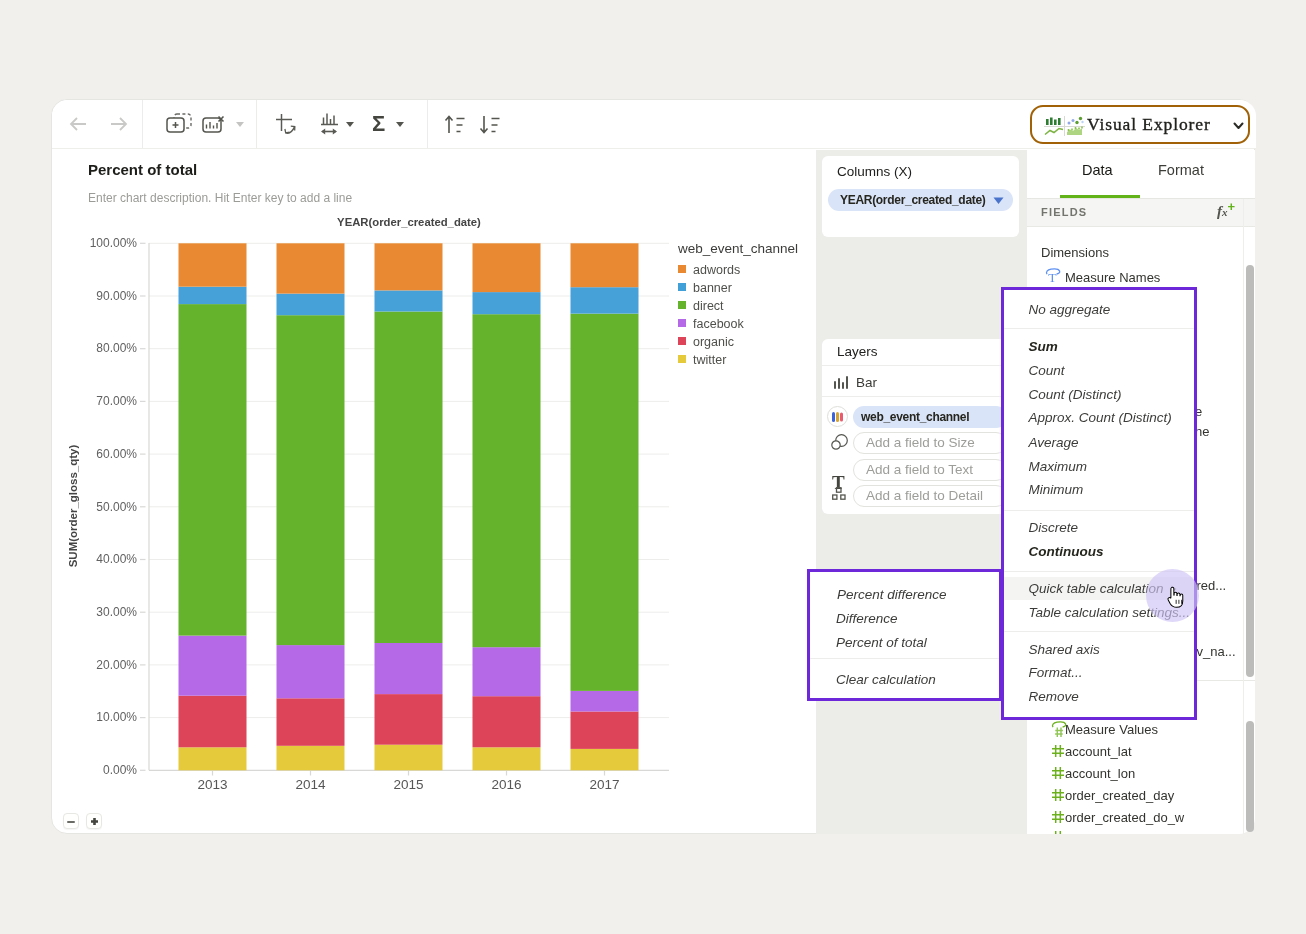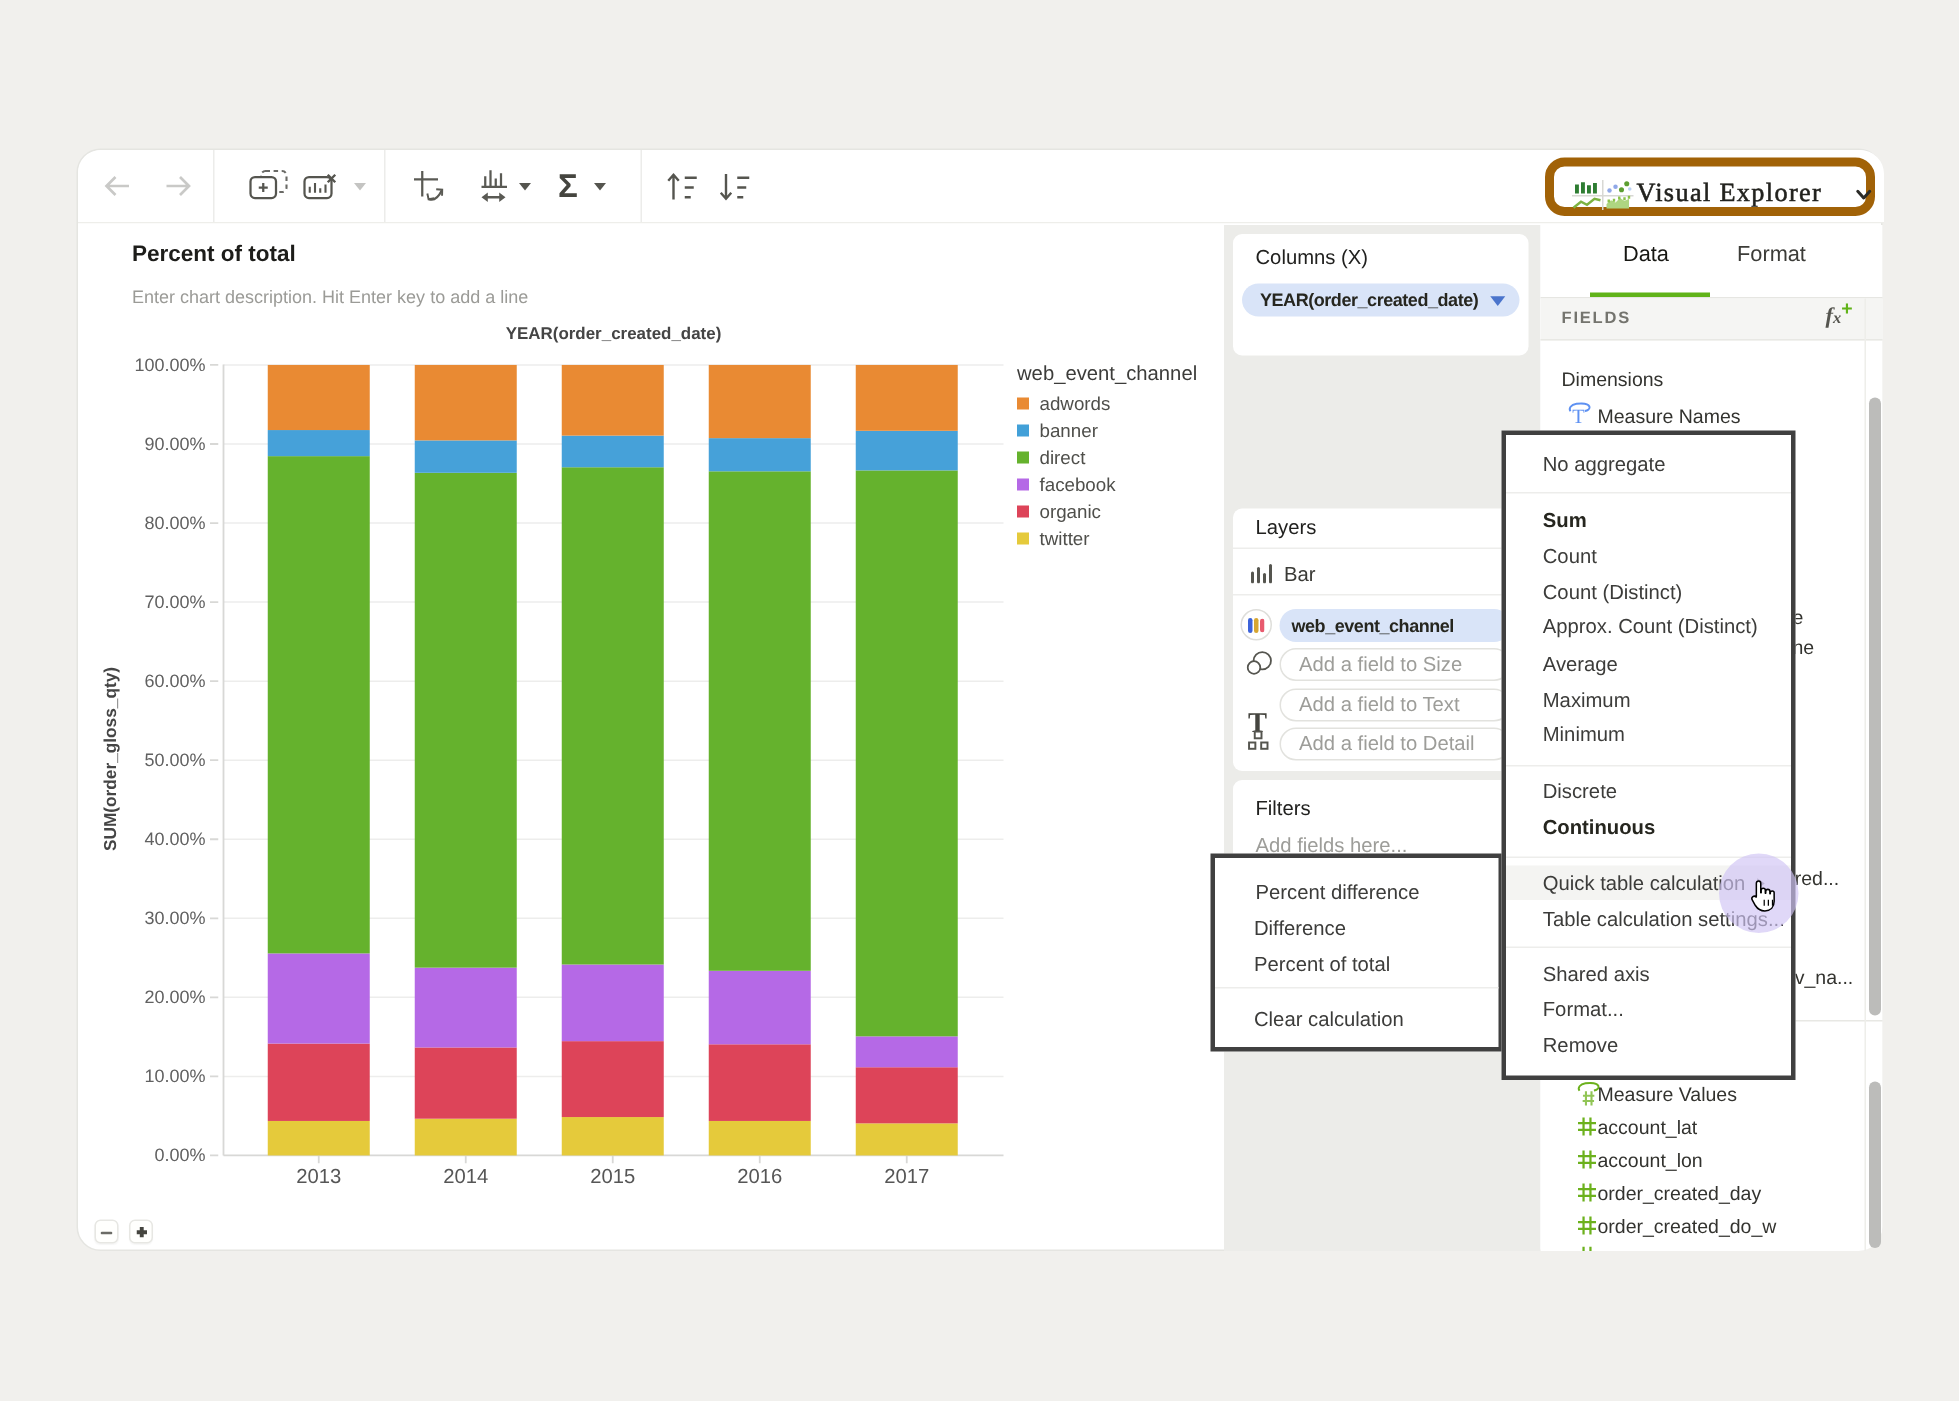--- a/index.html
+++ b/index.html
@@ -10,21 +10,21 @@
   
   .toolbar { position:absolute; left:0; top:0; width:1204px; height:49px; border-bottom:1px solid #eeeeea; border-radius:16px 16px 0 0; background:#fff; }
   .tdiv { position:absolute; top:0; width:1px; height:48px; background:#ececea; }
   
   .shelf { position:absolute; left:764px; top:50px; width:211px; height:684px; background:#ecece9; }
   .scard { position:absolute; background:#fff; border-radius:6px; left:6px; width:197px; }
   .scard h3 { font-size:13.5px; font-weight:normal; color:#21211f; }
   .sidebar { position:absolute; left:975px; top:50px; width:228px; height:684px; background:#fff; border-radius:0 0 16px 0; }
   .pill { position:absolute; height:22px; border-radius:11px; font-size:12px; letter-spacing:-0.3px; font-weight:bold; color:#26261f; line-height:22px; }
   .opill { position:absolute; height:22px; border-radius:11px; border:1.5px solid #e2e2de; font-size:13.5px; color:#9d9d99; line-height:19px; background:#fff; }
-  .menu { position:absolute; background:#fff; border:3px solid #404040; z-index:30; }
+  .menu { position:absolute; background:#fff; border:3px solid #6d28d9; z-index:30;font-style:italic; }
   .menu .item { position:absolute; left:0; width:100%; font-size:13.5px; color:#3c3c3a; }
   .menu .div { position:absolute; left:0; width:100%; height:1px; background:#ededeb; }
   .fitem { position:absolute; font-size:13px; color:#33332f; }
 </style>
 </head>
 <body>
 <div class="card">
   <div class="toolbar">
     <div class="tdiv" style="left:90px"></div>
     <div class="tdiv" style="left:204px"></div>
@@ -78,21 +78,21 @@
     <svg class="abs" style="left:392px;top:14px" width="22" height="21" viewBox="0 0 22 21" fill="none" stroke="#55554f" stroke-width="1.6">
       <path d="M5 19 V3 M1.5 6.5 L5 2.5 L8.5 6.5"></path>
       <path d="M12.5 4.5 h8 M12.5 11 h6 M12.5 17.5 h4"></path>
     </svg>
 
     <svg class="abs" style="left:427px;top:14px" width="22" height="21" viewBox="0 0 22 21" fill="none" stroke="#55554f" stroke-width="1.6">
       <path d="M5 2 V18 M1.5 14.5 L5 18.5 L8.5 14.5"></path>
       <path d="M12.5 4.5 h8 M12.5 11 h6 M12.5 17.5 h4"></path>
     </svg>
 
-    <div class="abs" style="left:978px;top:5px;width:220px;height:39px;border:6px solid #a16207;border-radius:13px;background:#fff">
+    <div class="abs" style="left:978px;top:5px;width:220px;height:39px;border:2px solid #a16207;border-radius:13px;background:#fff">
       <svg class="abs" style="left:12px;top:9px" width="42" height="20" viewBox="0 0 42 20">
         <path d="M20.5 0 V20 M0 10.5 H41" stroke="#d8d8d4" stroke-width="1"></path>
 
         <g fill="#2e7d32">
           <rect x="2" y="3" width="2.6" height="6"></rect>
             <rect x="6" y="1.5" width="2.6" height="7.5"></rect>
             <rect x="10" y="3.5" width="2.6" height="5.5"></rect>
             <rect x="14" y="2" width="2.6" height="7"></rect>
         </g>
 
@@ -296,24 +296,20 @@
       <svg style="position:absolute;left:10px;top:148px" width="14" height="13" viewBox="0 0 14 13" fill="none" stroke="#55554f" stroke-width="1.3">
         <rect x="4.5" y="0.7" width="4.5" height="4.5"></rect>
           <rect x="0.7" y="8" width="4.2" height="4.2"></rect>
           <rect x="8.8" y="8" width="4.2" height="4.2"></rect>
       </svg>
       <div class="opill" style="left:31px;top:146px;width:154px">
           <span style="position:absolute;left:12px">Add a field to Detail</span>
         </div>
     </div>
 
-    <div class="scard" style="top:370px;height:75px">
-      <h3 style="position:absolute;left:15px;top:11px">Filters</h3>
-      <div style="position:absolute;left:15px;top:36px;font-size:13.5px;color:#9d9d99">Add fields here...</div>
-    </div>
   </div>
   <div class="sidebar">
     <div class="abs" style="left:55px;top:12px;font-size:14.5px;font-weight:normal;color:#171713">Data</div>
     <div class="abs" style="left:131px;top:12px;font-size:14.5px;color:#3c3c38">Format</div>
     <div class="abs" style="left:33px;top:45px;width:80px;height:3px;background:#61b319"></div>
     <div class="abs" style="left:0;top:48px;width:228px;height:1px;background:#e6e6e2"></div>
     <div class="abs" style="left:0;top:49px;width:228px;height:28px;background:#f5f5f3;border-bottom:1px solid #e8e8e4"></div>
     <div class="abs" style="left:14px;top:56px;font-size:11px;font-weight:bold;color:#74746e;letter-spacing:1.2px">FIELDS</div>
     <div class="abs" style="left:190px;top:53px;font-family:'Liberation Serif',serif;font-style:italic;font-size:15px;font-weight:bold;color:#55554f">f<span style="font-size:11px">x</span><span style="font-family:'Liberation Sans',sans-serif;font-style:normal;font-size:13px;font-weight:bold;color:#61b319;position:relative;top:-5px;left:0px">+</span></div>
     <div class="abs" style="left:14px;top:95px;font-size:13px;color:#33332f">Dimensions</div>

